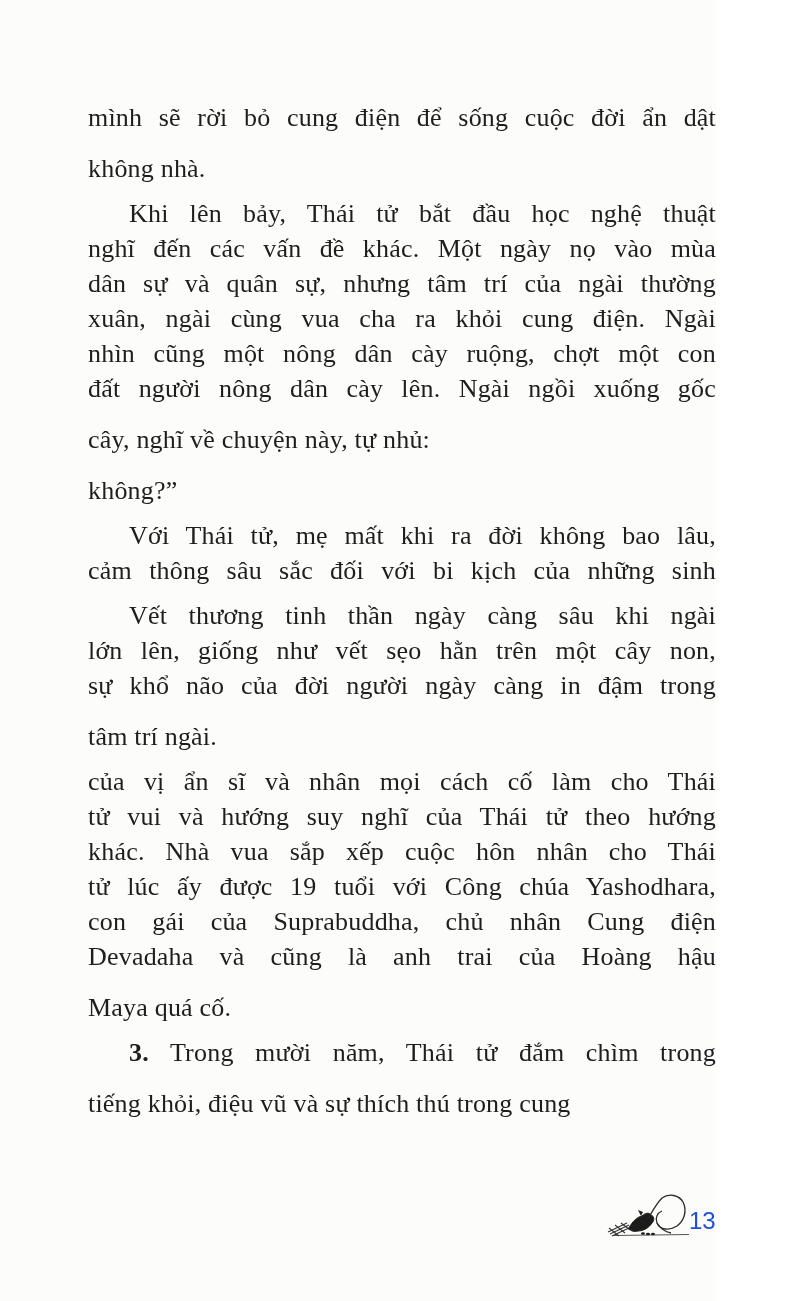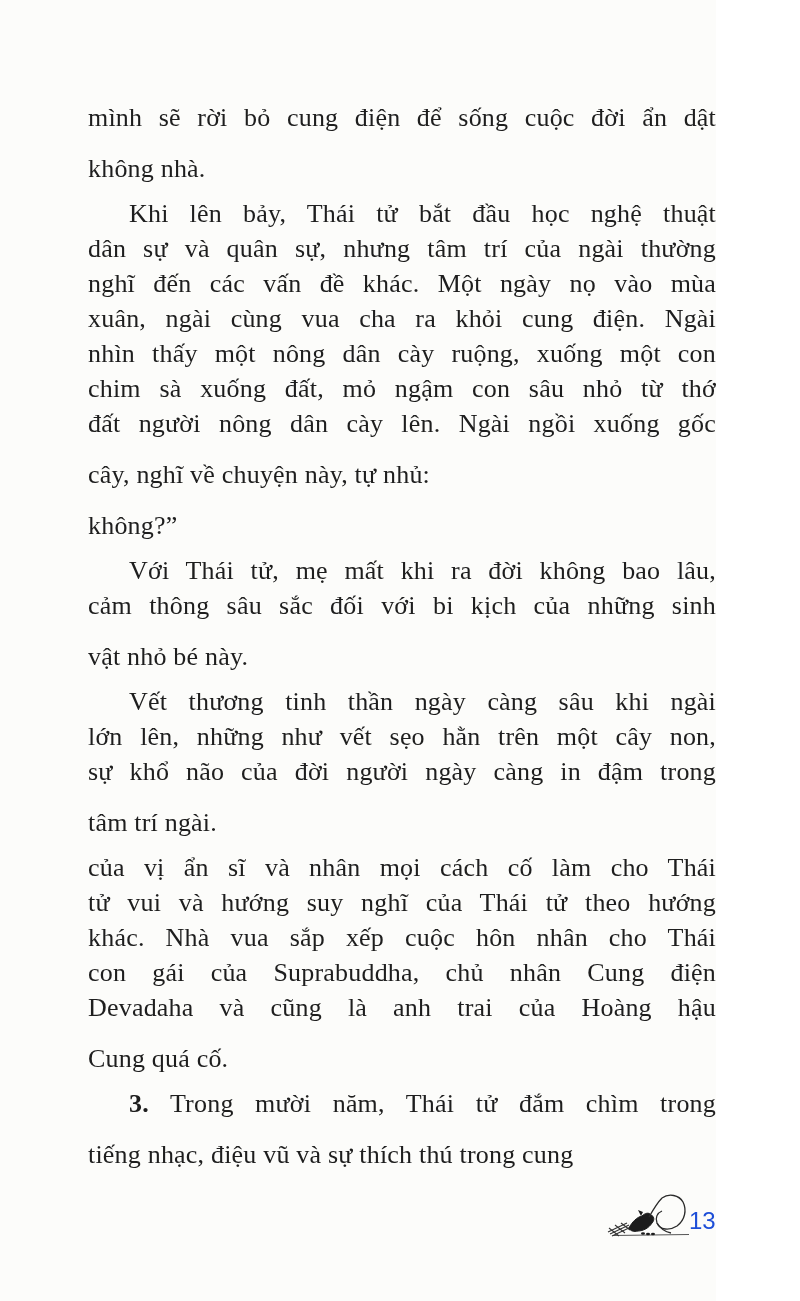--- a/index.html
+++ b/index.html
@@ -55,58 +55,57 @@
 
   <div class="text-block">
 
     <div class="para first">
       <div class="line">mình sẽ rời bỏ cung điện để sống cuộc đời ẩn dật</div>
       <div class="line lastline">không nhà.</div>
     </div>
 
     <div class="para">
       <div class="line indent">Khi lên bảy, Thái tử bắt đầu học nghệ thuật</div>
+      <div class="line">nghĩ đến các vấn đề khác. Một ngày nọ vào mùa</div>
       <div class="line">dân sự và quân sự, nhưng tâm trí của ngài thường</div>
-      <div class="line">nghĩ đến các vấn đề khác. Một ngày nọ vào mùa</div>
       <div class="line">xuân, ngài cùng vua cha ra khỏi cung điện. Ngài</div>
-      <div class="line">nhìn thấy một nông dân cày ruộng, xuống một con</div>
-      <div class="line">chim sà xuống đất, mỏ ngậm con sâu nhỏ từ thớ</div>
+      <div class="line">nhìn cũng một nông dân cày ruộng, chợt một con</div>
       <div class="line">đất người nông dân cày lên. Ngài ngồi xuống gốc</div>
       <div class="line lastline">cây, nghĩ về chuyện này, tự nhủ:</div>
     </div>
 
     <div class="para">
       <div class="line lastline">không?”</div>
     </div>
 
     <div class="para">
       <div class="line indent">Với Thái tử, mẹ mất khi ra đời không bao lâu,</div>
       <div class="line">cảm thông sâu sắc đối với bi kịch của những sinh</div>
-      <div class="line lastline">vật nhỏ bé này.</div>
     </div>
 
     <div class="para">
       <div class="line indent">Vết thương tinh thần ngày càng sâu khi ngài</div>
-      <div class="line">lớn lên, những như vết sẹo hằn trên một cây non,</div>
+      <div class="line">lớn lên, giống như vết sẹo hằn trên một cây non,</div>
       <div class="line">sự khổ não của đời người ngày càng in đậm trong</div>
       <div class="line lastline">tâm trí ngài.</div>
     </div>
 
     <div class="para">
       <div class="line">của vị ẩn sĩ và nhân mọi cách cố làm cho Thái</div>
       <div class="line">tử vui và hướng suy nghĩ của Thái tử theo hướng</div>
       <div class="line">khác. Nhà vua sắp xếp cuộc hôn nhân cho Thái</div>
+      <div class="line">tử lúc ấy được 19 tuổi với Công chúa Yashodhara,</div>
       <div class="line">con gái của Suprabuddha, chủ nhân Cung điện</div>
       <div class="line">Devadaha và cũng là anh trai của Hoàng hậu</div>
-      <div class="line lastline">Cung quá cố.</div>
+      <div class="line lastline">Maya quá cố.</div>
     </div>
 
     <div class="para">
       <div class="line indent"><span class="marker">3.</span> <span>Trong mười năm, Thái tử đắm chìm trong</span></div>
-      <div class="line lastline">tiếng nhạc, điệu vũ và sự thích thú trong cung</div>
+      <div class="line lastline">tiếng khỏi, điệu vũ và sự thích thú trong cung</div>
     </div>
 
   </div>
 
   <svg class="footer-ornament" viewBox="0 0 86 52" xmlns="http://www.w3.org/2000/svg">
 
     <path d="M 8 43.5 L 84 42.5" stroke="#555" stroke-width="1" fill="none"></path>
 
     <g stroke="#333" stroke-width="1.1" fill="none">
       <path d="M 3 40 L 22 31"></path>

